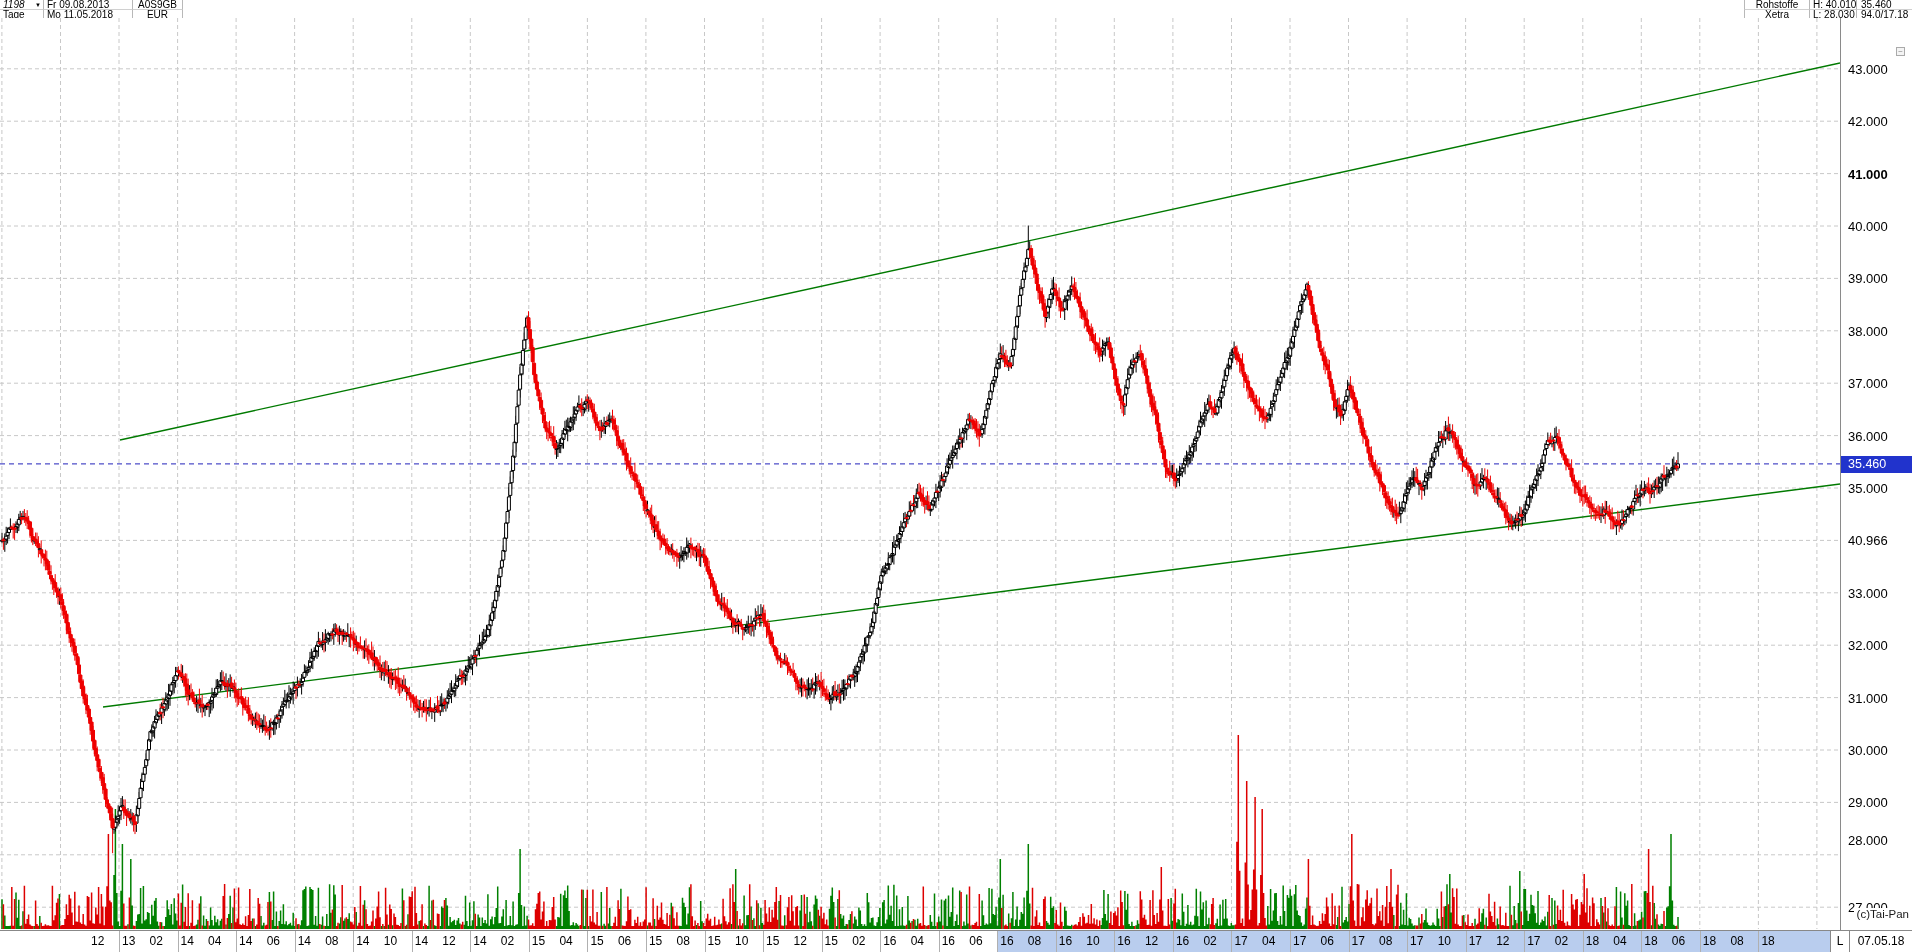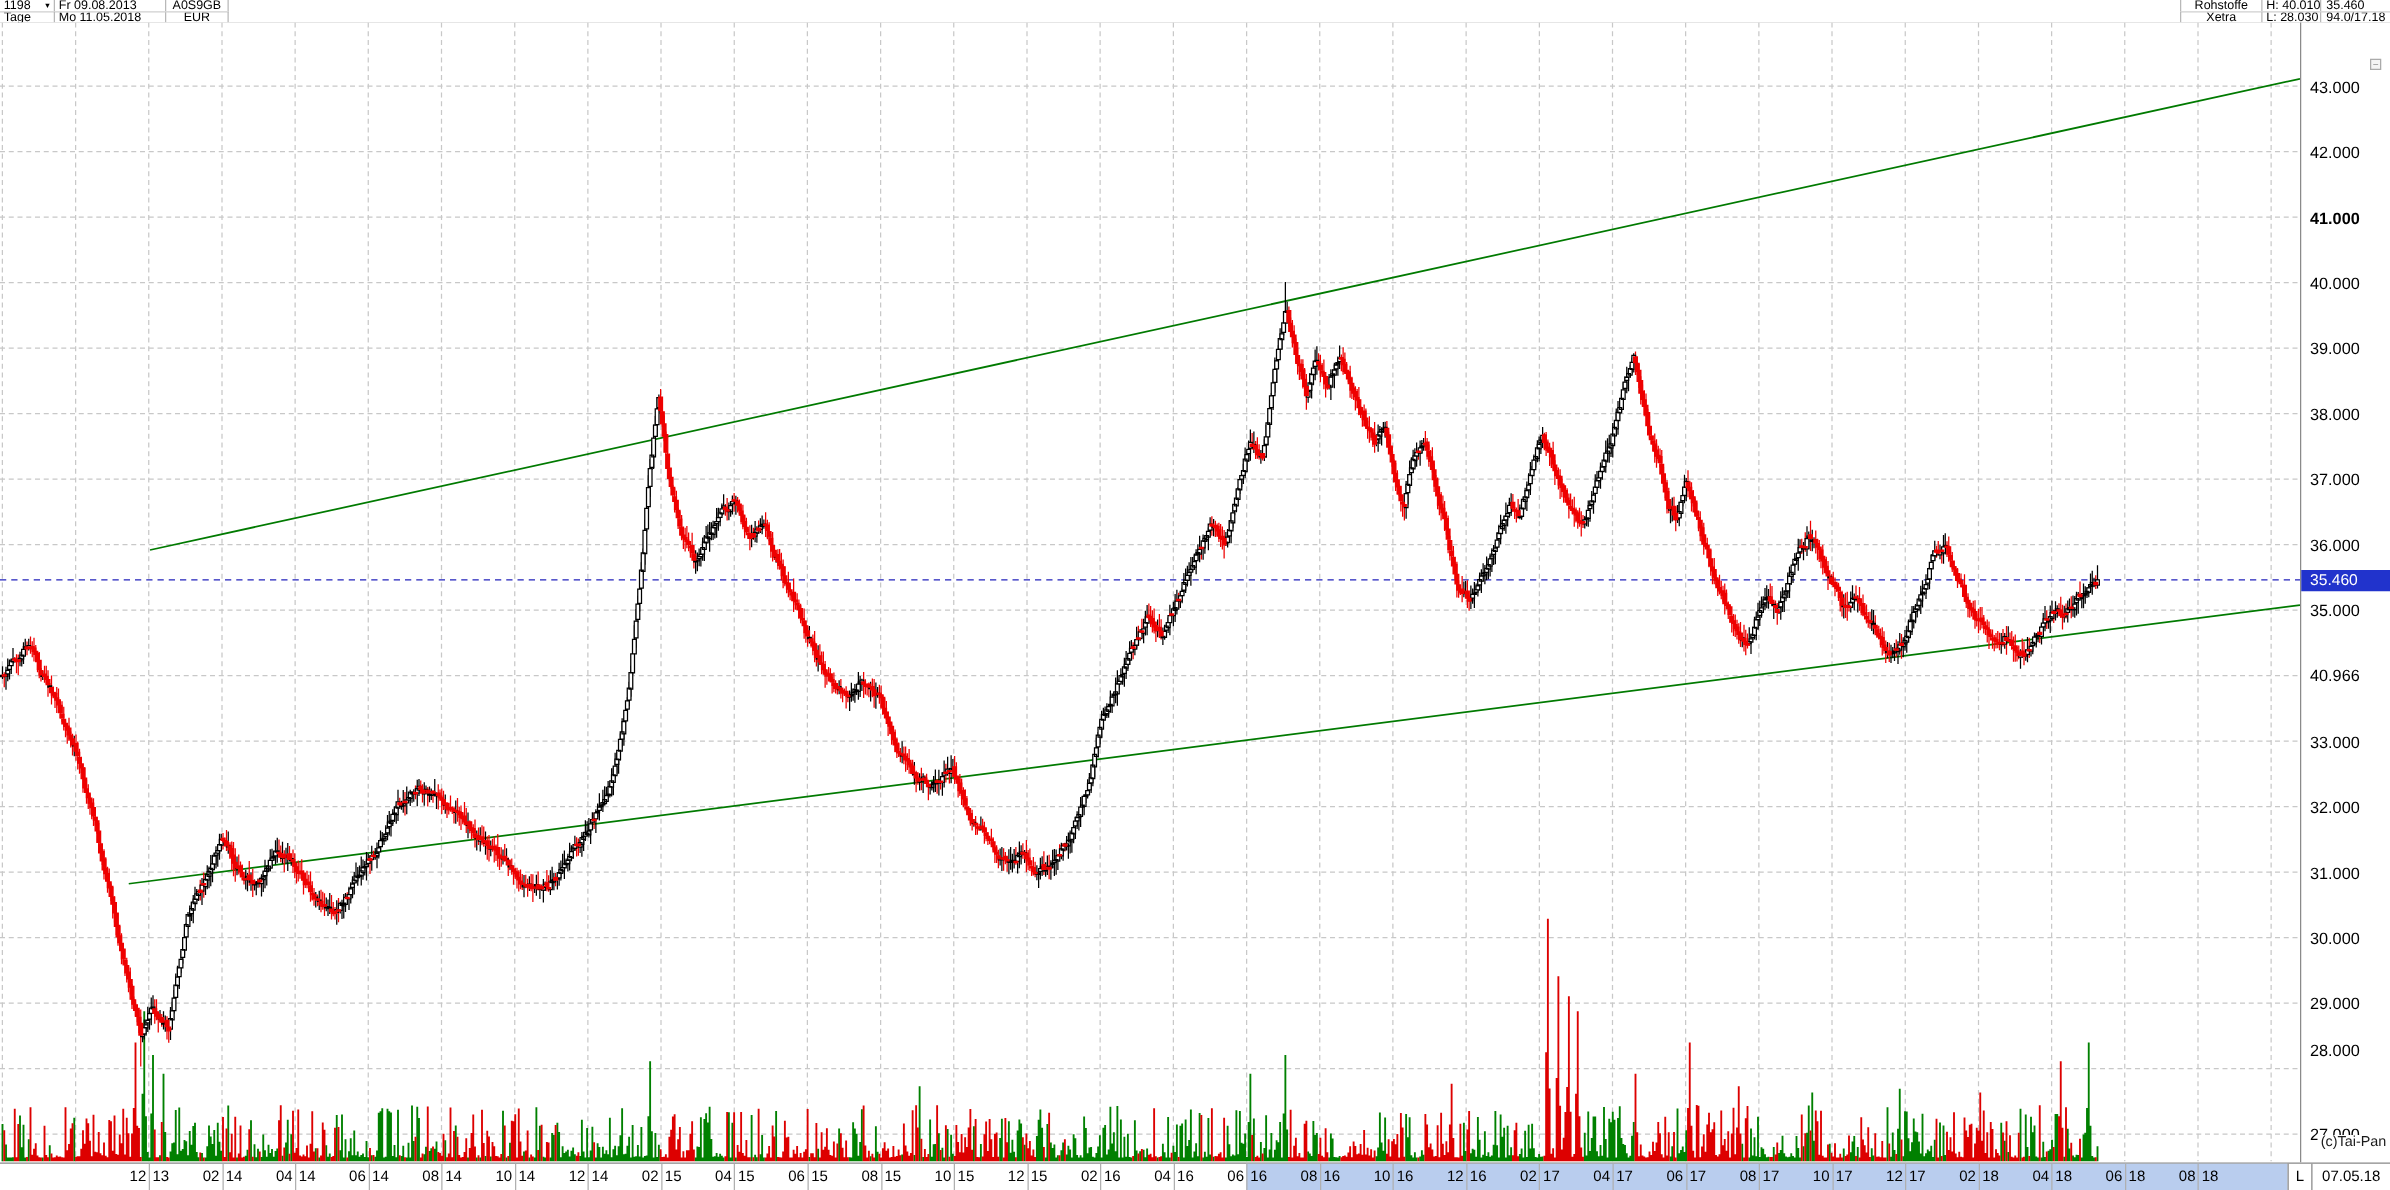--- a/index.html
+++ b/index.html
@@ -16,33 +16,33 @@
   
   #price-axis{position:absolute;left:1840px;top:18px;width:72px;height:912px;background:#fff;border-left:1px solid #8a8a8a;}
   .ylab{position:absolute;left:7px;font-size:13px;color:#000;white-space:nowrap;}
   #price-tag{position:absolute;left:0px;width:72px;height:17px;color:#fff;font-size:12.5px;line-height:17px;padding-left:7px;box-sizing:border-box;}
   #minus-btn{position:absolute;left:1896px;top:47px;width:9px;height:9px;border:1px solid #aaa;color:#888;font-size:8px;line-height:7px;text-align:center;background:#f4f4f4;box-sizing:border-box;}
   #copyright{position:absolute;right:3px;top:908px;font-size:11.5px;color:#1a1a1a;background:#fff;padding-left:3px;}
   
   #xstrip{position:absolute;left:0;top:930px;width:1912px;height:21px;background:#fff;border-top:1px solid #888;border-bottom:1px solid #444;font-size:12px;color:#000;}
   #range-bar{position:absolute;top:0;height:21px;}
   .xtick{position:absolute;top:0;width:1px;height:21px;background:#b0b0b0;}
-  .xmon{position:absolute;top:3px;width:26px;text-align:right;}
+  .xmon{position:absolute;top:3px;width:26px;}
   .xyr{position:absolute;top:3px;width:26px;text-align:left;}
   .xsep{position:absolute;top:0;width:1px;height:21px;background:#888;}
   .xcell{position:absolute;top:3px;text-align:center;}
 </style>
 </head>
 <body>
 
 <div id="app">
 
   <div id="header">
     <div class="hcell hrow1" style="left:0;width:44px;">
-      <span style="padding-left:3px;">1198</span>
+      <span style="padding-left:3px;font-style:italic;">1198</span>
       <span class="harrow">▼</span>
     </div>
     <div class="hcell hrow2" style="left:0;width:44px;">
       <span style="padding-left:3px;">Tage</span>
       
     </div>
     <div class="hcell hrow1" style="left:44px;width:89px;padding-left:3px;">Fr 09.08.2013</div>
     <div class="hcell hrow2" style="left:44px;width:89px;padding-left:3px;">Mo 11.05.2018</div>
     <div class="hcell hrow1" style="left:133px;width:50px;text-align:center;">A0S9GB</div>
     <div class="hcell hrow2" style="left:133px;width:50px;text-align:center;">EUR</div>

